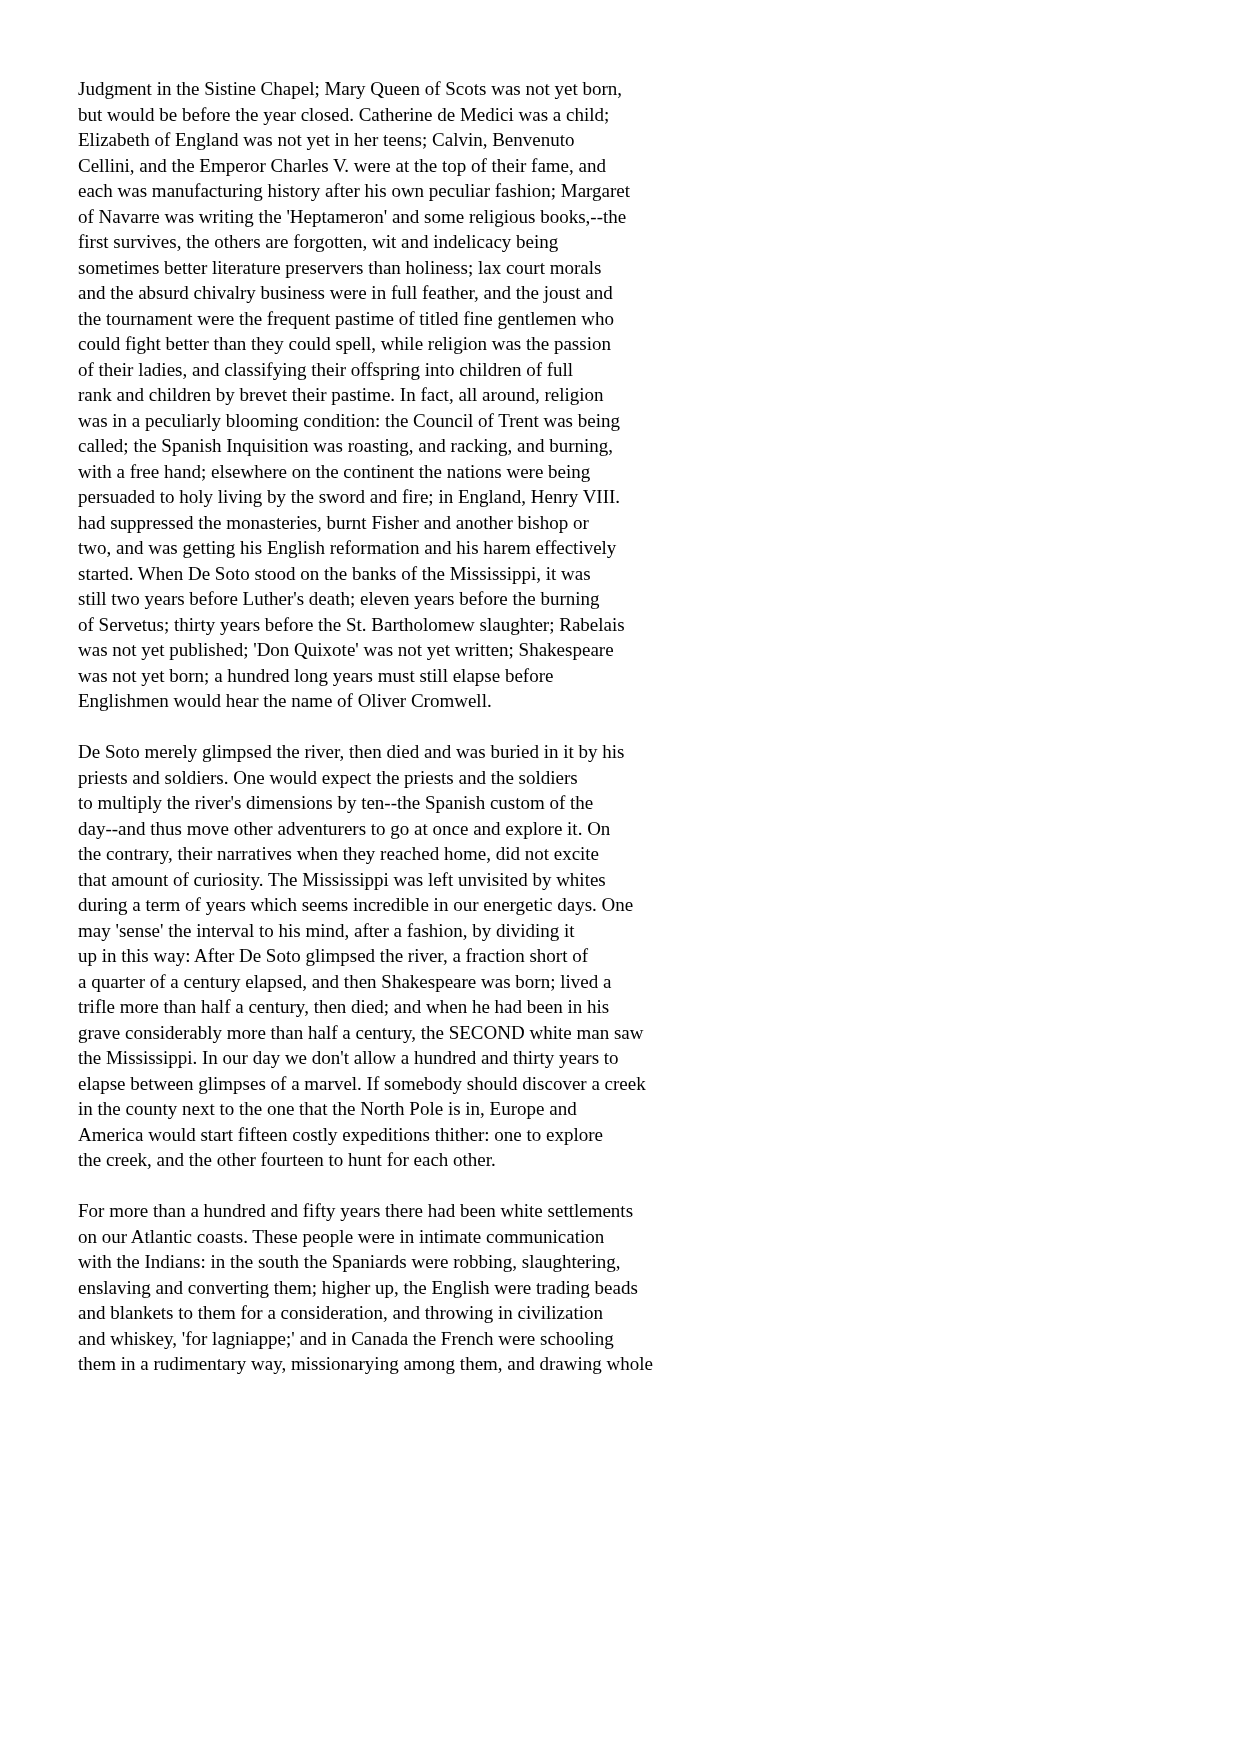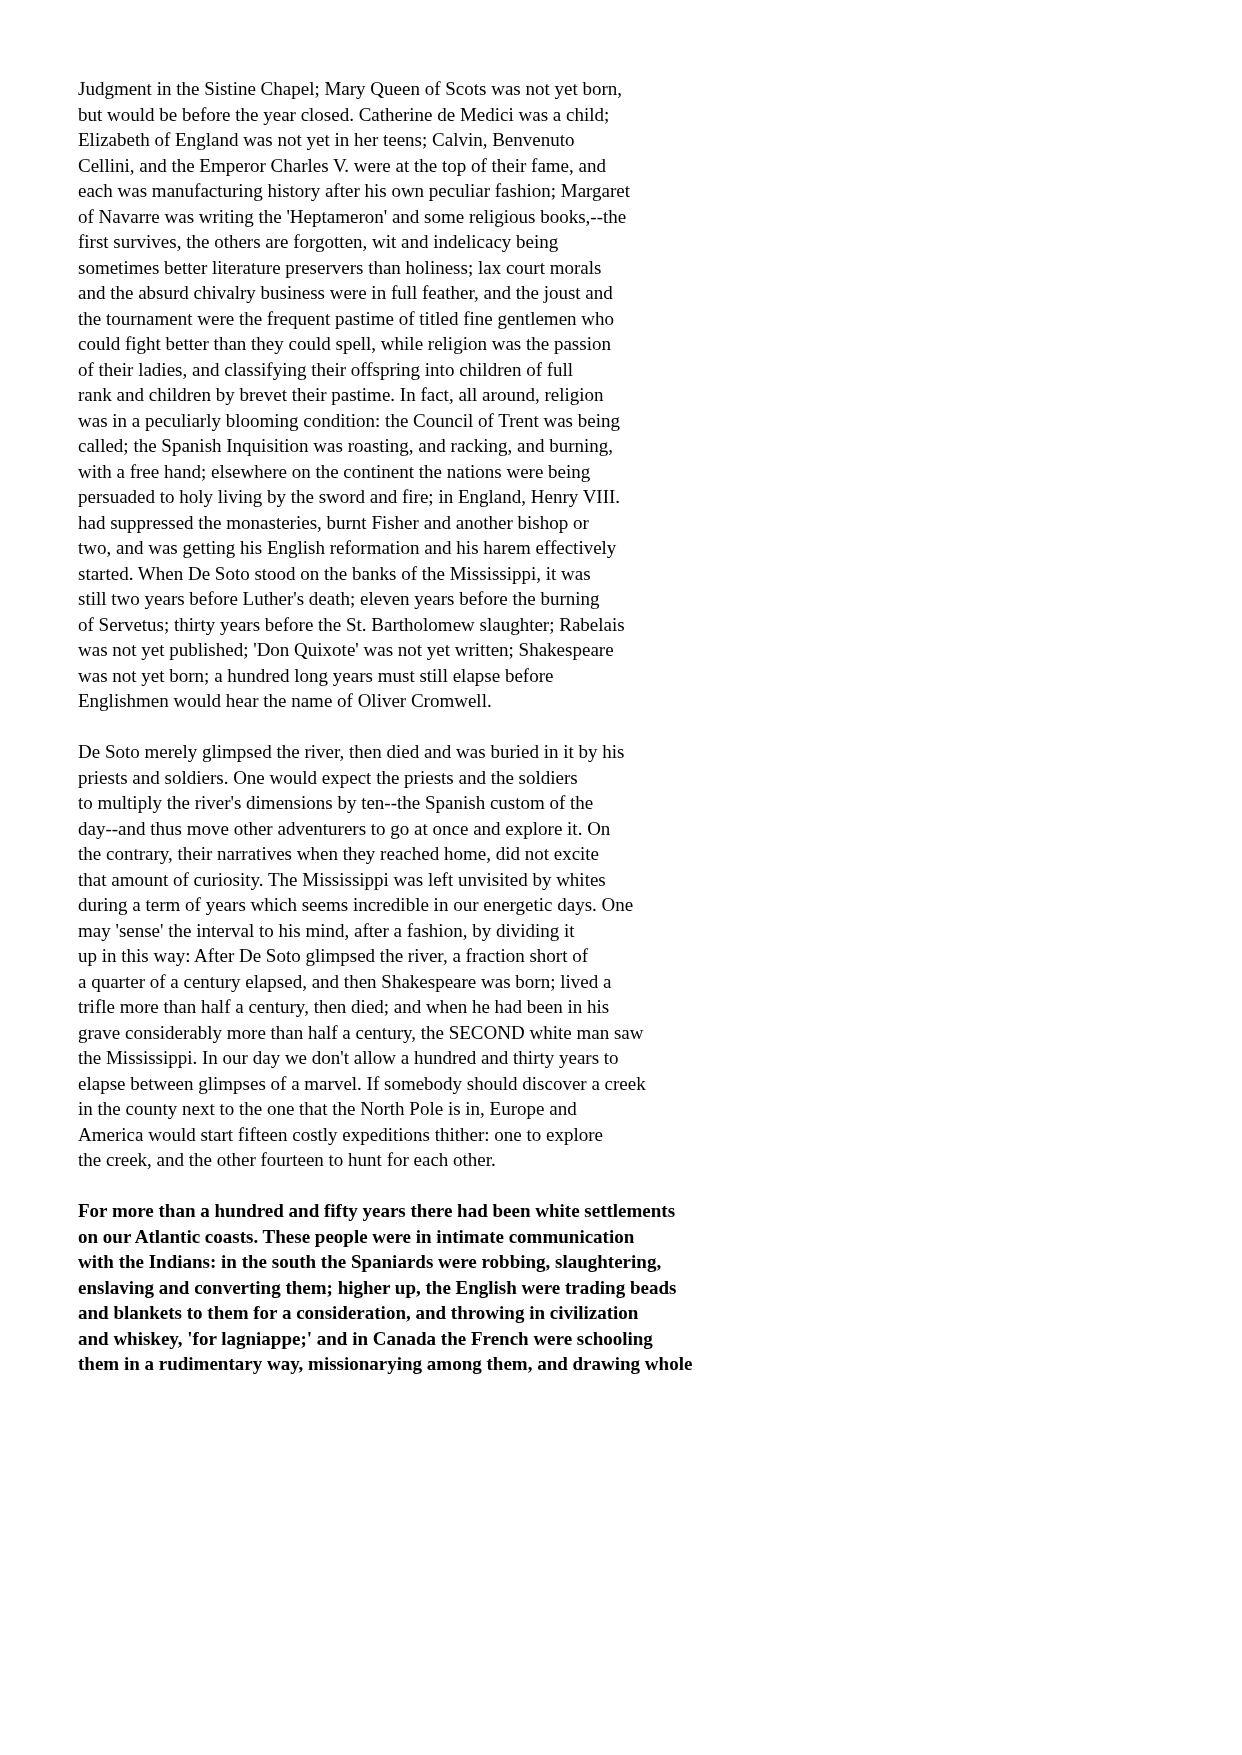--- a/index.html
+++ b/index.html
@@ -20,21 +20,20 @@
     font-size: 19px;
     line-height: 25.5px;
     color: #000000;
   }
   .text-body p {
     margin: 0 0 25.5px 0;
     white-space: pre;  
   }
   .text-body p:last-child {
     margin-bottom: 8px;
-    font-weight: bold;
   }
 </style>
 </head>
 <body>
 
 <div class="page">
   <div class="text-body">
     <p>Judgment in the Sistine Chapel; Mary Queen of Scots was not yet born,
 but would be before the year closed. Catherine de Medici was a child;
 Elizabeth of England was not yet in her teens; Calvin, Benvenuto

